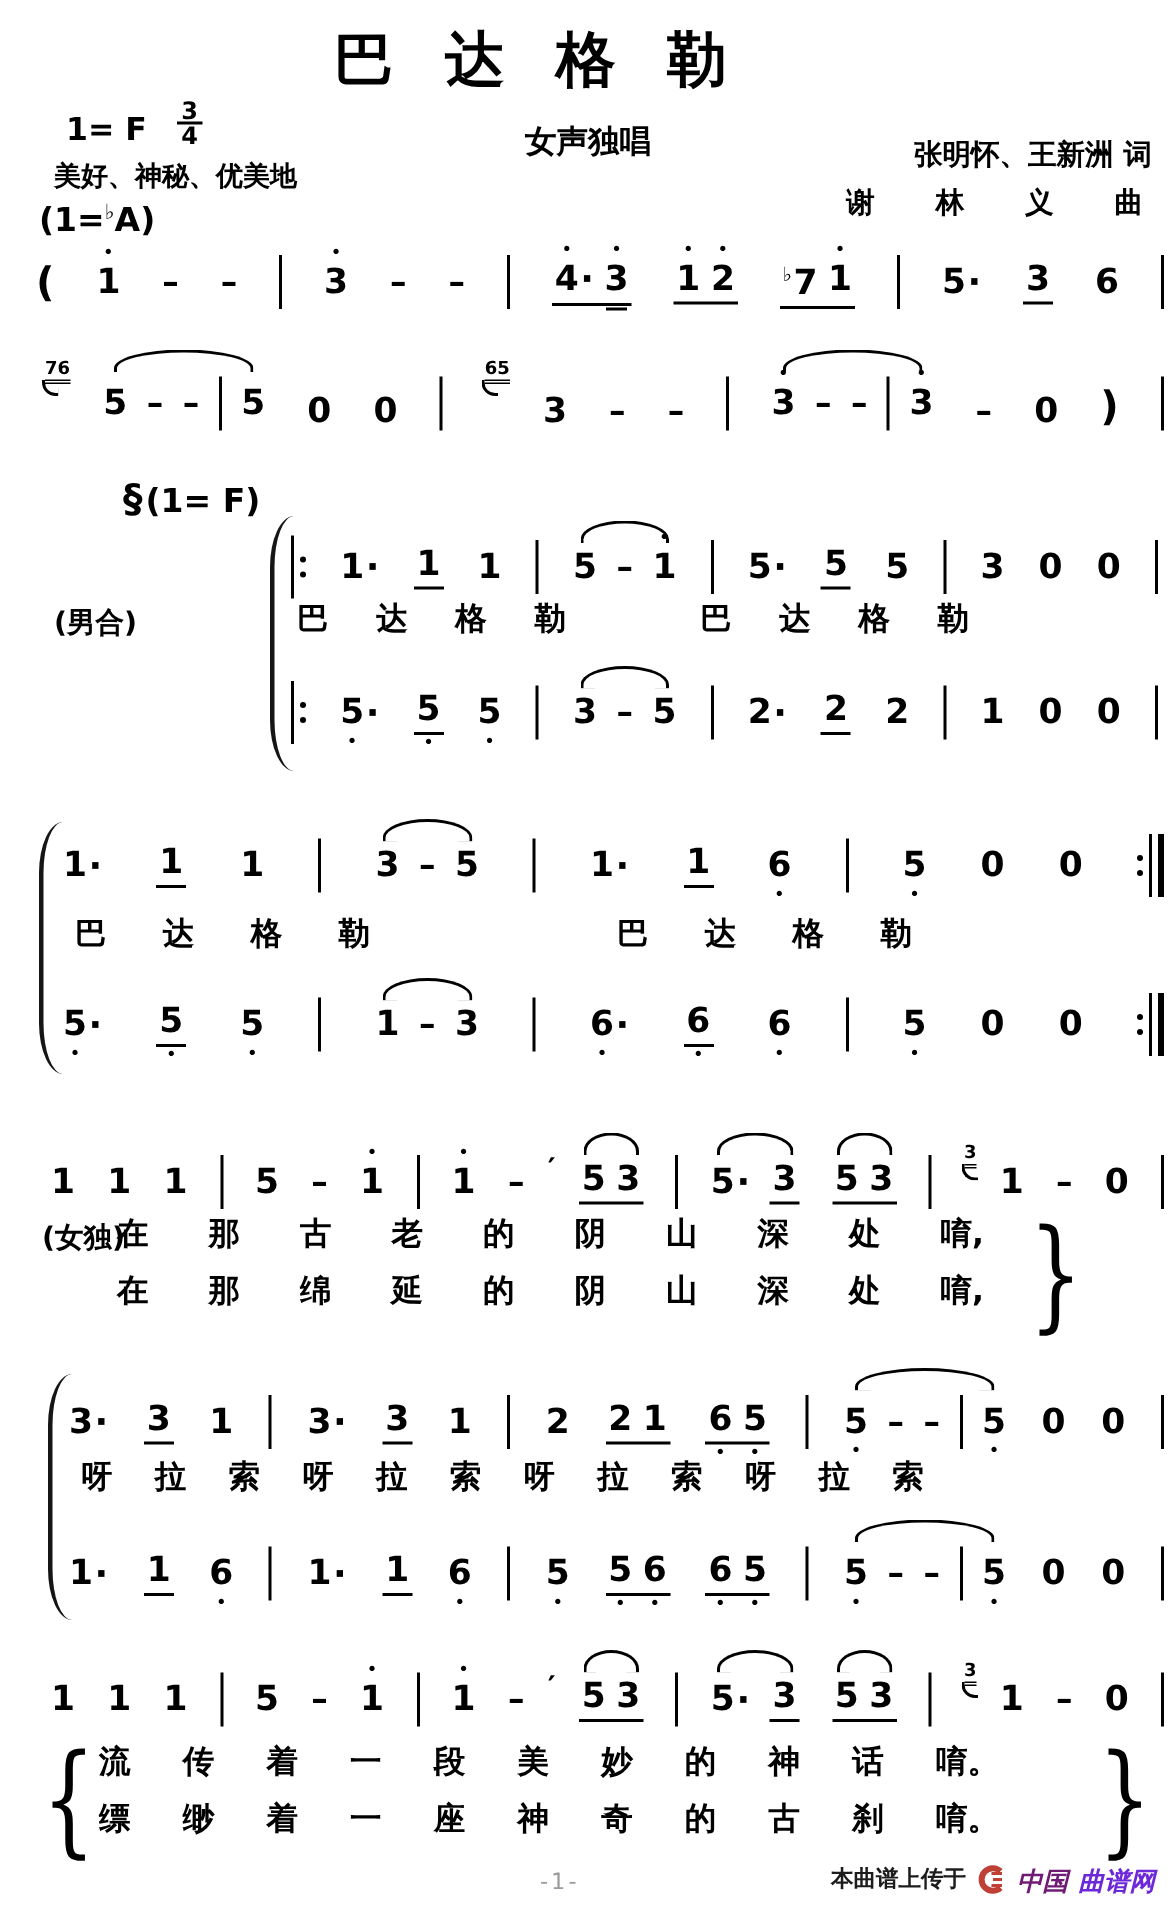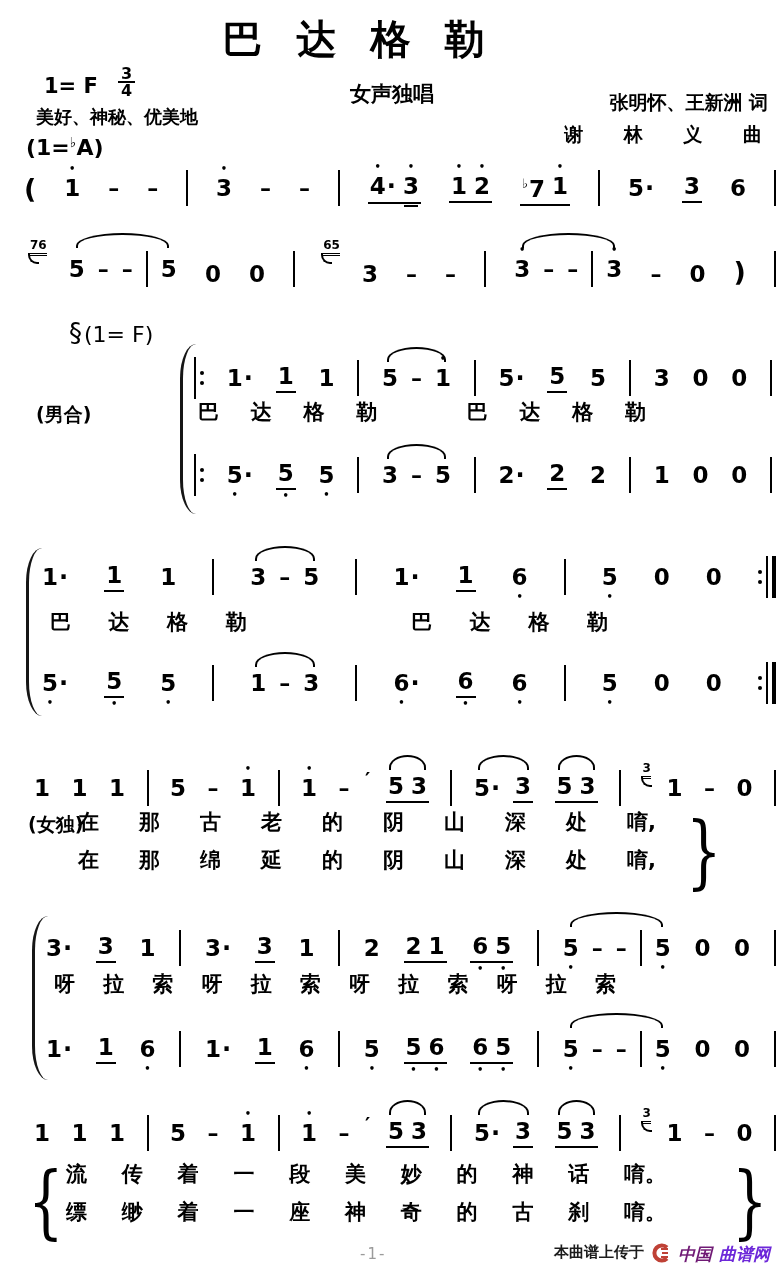--- a/index.html
+++ b/index.html
@@ -12,21 +12,21 @@
            font-size:21px;font-weight:700;}
   .frac{display:inline-flex;flex-direction:column;align-items:center;font-size:16px;line-height:15px;font-weight:700;}
   .frac .den{border-top:2px solid #000;padding:0 3px;}
   .subtitle{position:absolute;top:80px;left:0;width:784px;text-align:center;font-size:21px;font-weight:700;}
   .credit{position:absolute;right:16px;font-size:19px;font-weight:700;white-space:nowrap;}
   .c1{top:90px;}
   .c2{top:122px;letter-spacing:6px;word-spacing:22px;}
   .expr{position:absolute;left:36px;top:105px;font-size:18px;font-weight:700;}
   .key2{position:absolute;left:26px;top:134px;font-size:22px;font-weight:700;}
   .key2 sup{font-size:14px;}
-  .keychange{position:absolute;left:69px;top:318px;font-size:22px;font-weight:400;}
+  .keychange{position:absolute;left:82px;top:318px;font-size:22px;font-weight:700;}
   .keychange .sign{font-size:26px;margin-right:2px;}
   
   .mline{position:absolute;display:flex;align-items:center;justify-content:space-between;height:44px;}
   .mline > *{flex-shrink:0;}
   .ng{display:inline-flex;align-items:center;}
   .note{position:relative;display:inline-block;font-weight:700;font-size:23px;line-height:26px;
         text-align:center;min-width:14px;font-family:"DejaVu Sans",sans-serif;}
   .note .du{position:absolute;top:-10px;left:0;right:0;font-size:10px;line-height:8px;text-align:center;}
   .note .dd{position:absolute;bottom:-11px;left:0;right:0;font-size:10px;line-height:8px;text-align:center;}
   .note .flat{font-size:13px;vertical-align:9px;margin-right:1px;}

